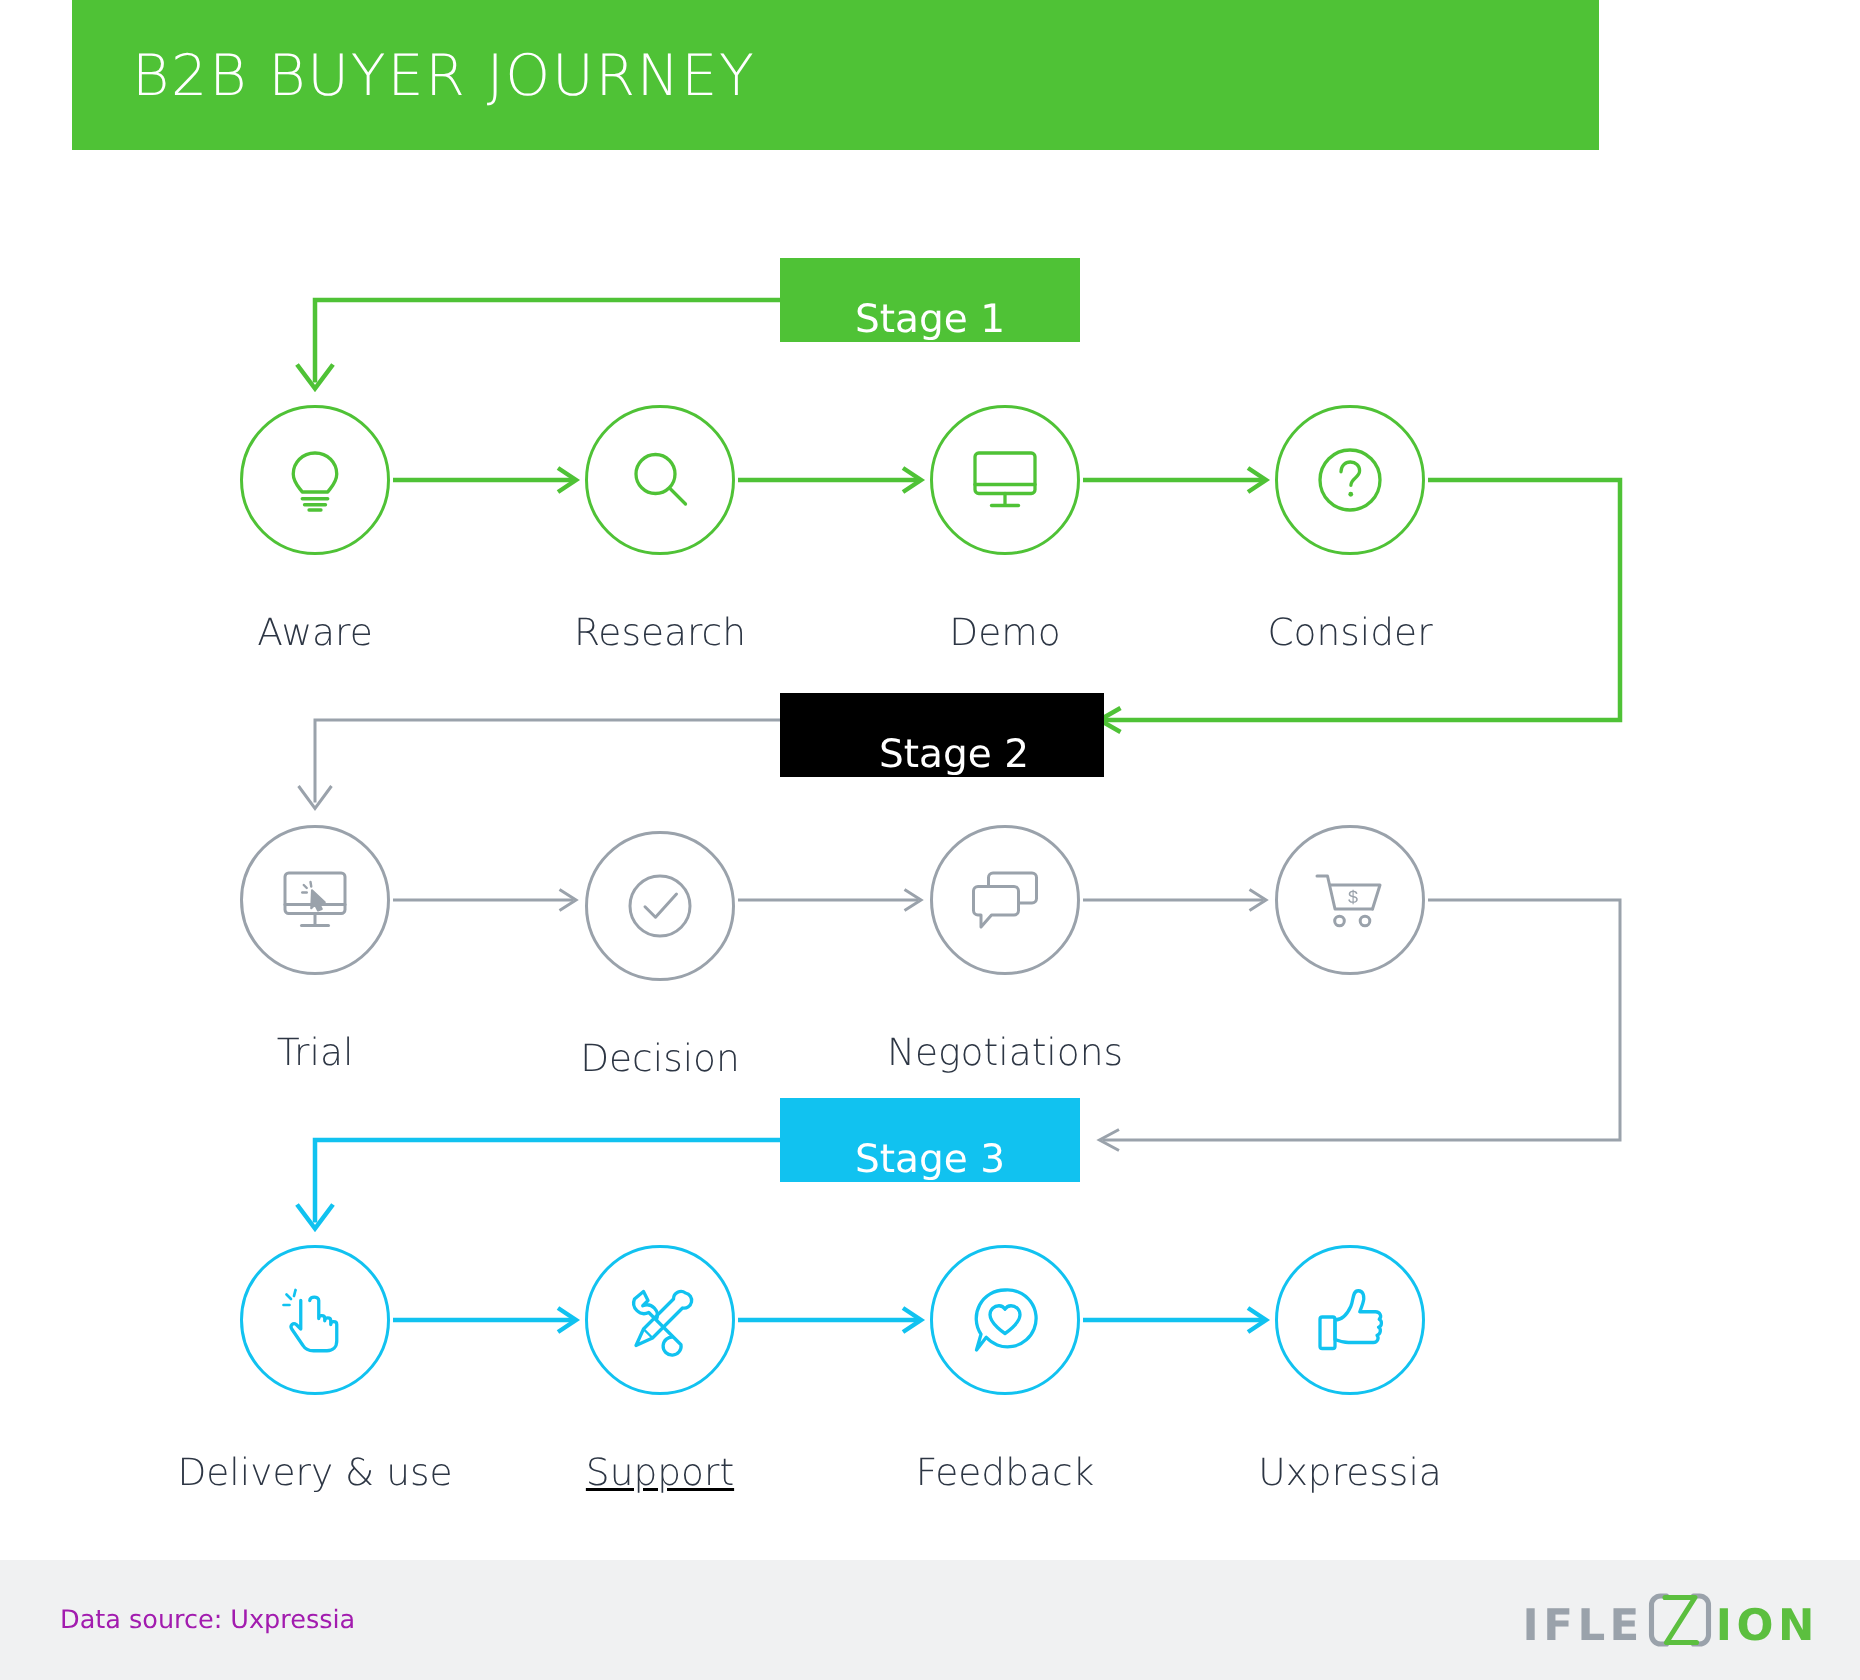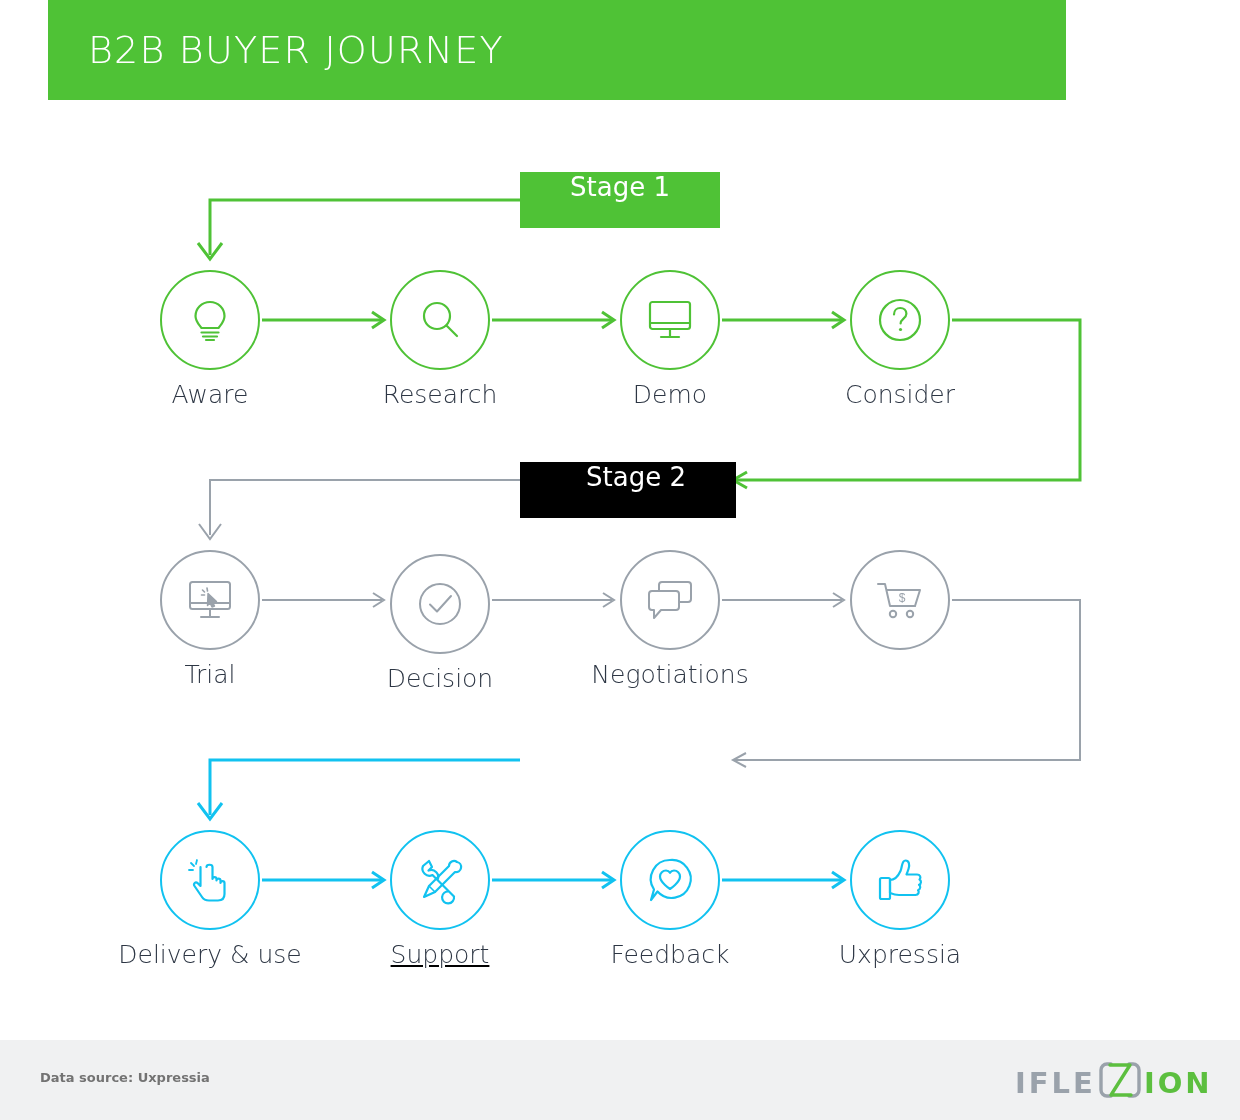--- a/index.html
+++ b/index.html
@@ -22,50 +22,50 @@
     font-family:"DejaVu Sans","Liberation Sans",sans-serif;
     font-stretch:condensed;
   }
   .canvas{
     position:absolute;left:0;top:100px;width:1240px;height:940px;
     background:#ffffff;
   }
   svg.wires{position:absolute;left:0;top:0;width:1240px;height:940px;}
   .badge{
     position:absolute;width:200px;height:56px;
-    display:flex;align-items:flex-start;justify-content:center;
+    display:flex;align-items:flex-end;justify-content:center;
     color:#ffffff;font-size:26px;font-weight:400;
     font-family:"DejaVu Sans","Liberation Sans",sans-serif;
   }
   .node{
     position:absolute;width:200px;text-align:center;
   }
   .node-circle{
     width:100px;height:100px;border-radius:50%;
     margin:0 auto;
     border:2.5px solid #4FC236;
     display:flex;align-items:center;justify-content:center;
     box-sizing:border-box;
     background:#ffffff;
   }
   .row-gray .node-circle{border-color:#9aa2ab;border-width:2px;}
   .row-cyan .node-circle{border-color:#11C2F0;border-width:2.5px;}
   .node-label{
-    margin-top:10px;
+    margin-top:37px;
     font-size:25px;font-weight:300;color:#2d3644;
     font-family:"DejaVu Sans","Liberation Sans",sans-serif;
     white-space:nowrap;
   }
   .footer{
     position:absolute;left:0;top:1040px;width:1240px;height:80px;
     background:#f0f1f2;
   }
   .footer-text{
     position:absolute;left:40px;top:1070px;
-    font-size:13px;color:#737373;font-weight:700;
+    font-size:17px;color:#a21caf;font-weight:400;
     font-family:"DejaVu Sans","Liberation Sans",sans-serif;
   }
   .logo{
     position:absolute;left:1015px;top:1060px;
     height:40px;display:flex;align-items:flex-end;
   }
   .logo-text{
     font-size:29px;letter-spacing:3px;font-weight:600;
     font-family:"DejaVu Sans","Liberation Sans",sans-serif;
   }
@@ -216,20 +216,23 @@
       <svg width="56" height="56" viewBox="0 0 56 56" fill="none" stroke="#9aa2ab" stroke-width="2" stroke-linecap="round" stroke-linejoin="round">
         <path d="M6 12 L13 12 L18 34 L43 34"></path>
         <path d="M15 18 L48 18 L43 34"></path>
         <circle cx="21" cy="42" r="3.2"></circle>
         <circle cx="38" cy="42" r="3.2"></circle>
         <text x="30" y="30" font-size="12" fill="#9aa2ab" stroke="none" font-family="Liberation Sans, sans-serif" text-anchor="middle">$</text>
       </svg>
     </div>
   </div>
 
+  <div class="badge" style="left:520px;top:632px;background:#11C2F0;">
+    <span>Stage 3</span>
+  </div>
 
   <div class="node row-cyan" style="left:110px;top:730px;">
     <div class="node-circle">
       <svg width="54" height="54" viewBox="0 0 54 54" fill="none" stroke="#11C2F0" stroke-width="2.2" stroke-linecap="round" stroke-linejoin="round">
         <path d="M14 7 L13 11" stroke-width="1.8"></path>
         <path d="M8 10 L11 13" stroke-width="1.8"></path>
         <path d="M6 17 L10 17" stroke-width="1.8"></path>
         <path d="M17.5 14 L17.5 33 L14.5 30 C12.5 28.5 10 30.5 11.5 33 L19 44 C20.5 46.5 23 47.5 26 47.5 L35 47.5 C39 47.5 41.5 45 41.5 41 L41.5 30 C41.5 27.5 37.5 27.5 37.5 30 L37.5 27.5 C37.5 25 33.5 25 33.5 27.5 L33.5 26 C33.5 23.5 29.5 23.5 29.5 26 L29.5 14 C29.5 11 23.5 11 23.5 14"></path>
       </svg>
     </div>

